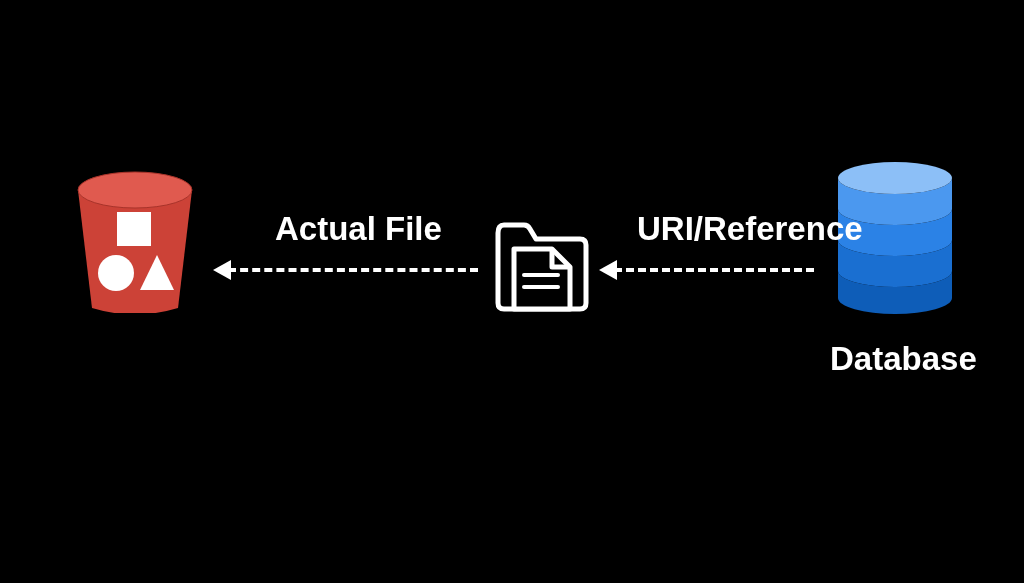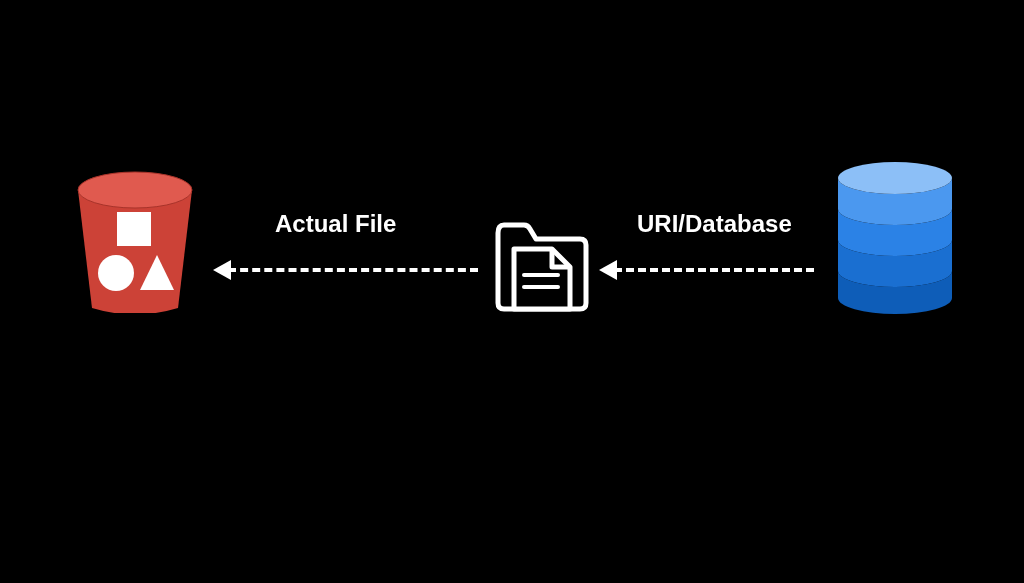--- a/index.html
+++ b/index.html
@@ -22,21 +22,21 @@
       height: 100%;
     }
     .node {
       position: absolute;
       display: flex;
       flex-direction: column;
       align-items: center;
     }
     .edge-label {
       position: absolute;
-      font-size: 24px;
+      font-size: 33px;
       font-weight: 600;
       color: #fff;
       white-space: nowrap;
     }
     .arrow-line {
       position: absolute;
       height: 0;
       border-top: 4px dashed #fff;
     }
     .arrow-head {
@@ -146,16 +146,17 @@
     </svg>
   </div>
 
   <div class="arrow-line arrow1"></div>
   <div class="arrow-head arrowhead1"></div>
 
   <div class="arrow-line arrow2"></div>
   <div class="arrow-head arrowhead2"></div>
 
   <div class="edge-label label1">Actual File</div>
-  <div class="edge-label label2">URI/Database</div>
+  <div class="edge-label label2">URI/Reference</div>
 
+  <div class="edge-label db-label">Database</div>
 
 </div>
 
 </body></html>

